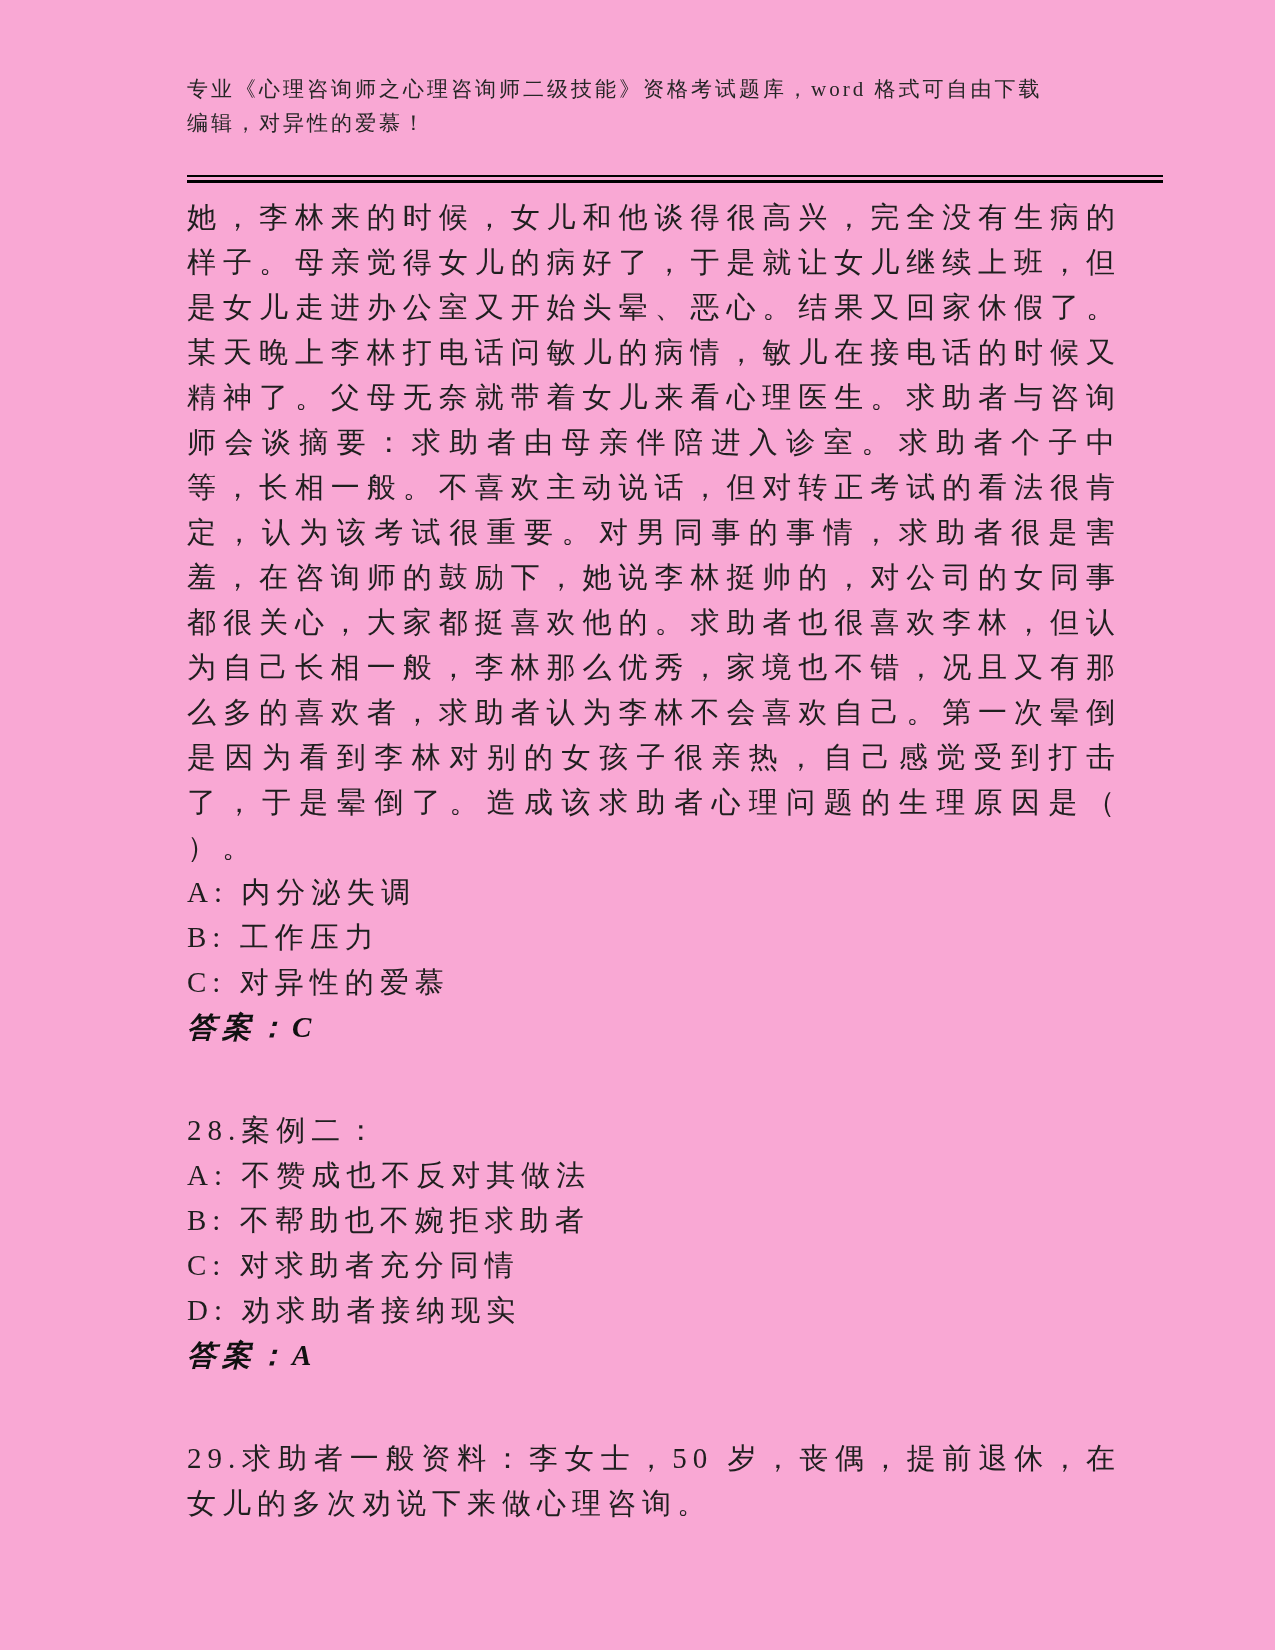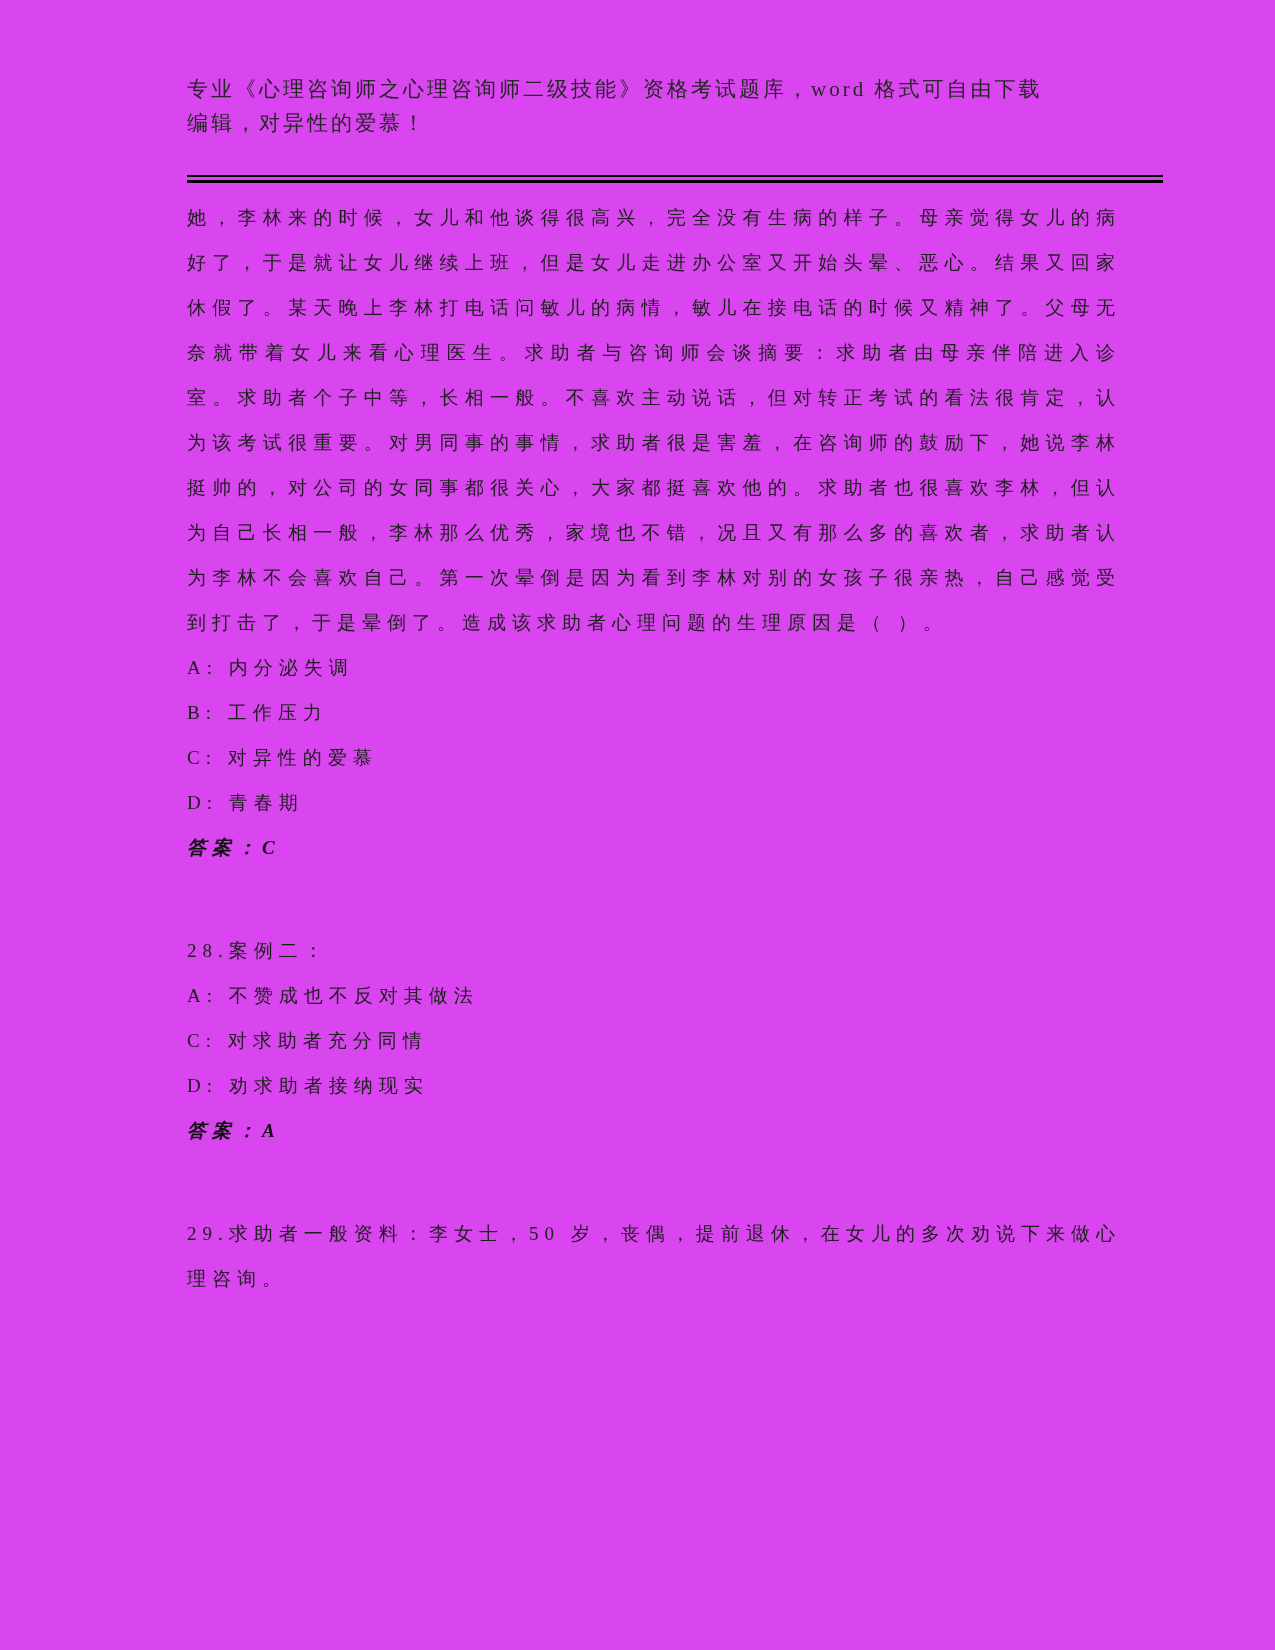--- a/index.html
+++ b/index.html
@@ -1,21 +1,21 @@
 <!DOCTYPE html>
 <html><head>
 <meta charset="utf-8">
 <style>
   * { margin: 0; padding: 0; box-sizing: border-box; }
   html, body { background: #ffffff; }
   .sheet {
     position: relative;
     width: 1275px;
     height: 1650px;
-    background: #d946ef;
+    background: #f9a8d4;
     overflow: hidden;
     color: #1f1f1f;
     font-family: "Liberation Serif", "DejaVu Serif", serif;
   }
   .inner {
     margin-left: 187px;
     width: 976px;
   }
   
   .doc-header {
@@ -29,21 +29,21 @@
   .header-rule {
     margin-top: 35px;
     width: 976px;
     height: 8px;
     border-top: 2px solid #000000;
     border-bottom: 3px solid #000000;
   }
   
   .textblock {
     width: 934px;
-    font-size: 19px;
+    font-size: 29px;
     line-height: 45px;
     letter-spacing: 6px;
     color: #1f1f1f;
   }
   .jpara { text-align: justify; }
   .para-first { margin-top: 12px; }
   .answer-line { font-weight: bold; color: #111111; font-style: italic; }
   .block-gap { margin-top: 58px; }
 </style>
 </head>
@@ -57,26 +57,26 @@
       <div>编辑，对异性的爱慕！</div>
     </div>
 
     <div class="header-rule"></div>
 
     <p class="textblock jpara para-first">她，李林来的时候，女儿和他谈得很高兴，完全没有生病的样子。母亲觉得女儿的病好了，于是就让女儿继续上班，但是女儿走进办公室又开始头晕、恶心。结果又回家休假了。某天晚上李林打电话问敏儿的病情，敏儿在接电话的时候又精神了。父母无奈就带着女儿来看心理医生。求助者与咨询师会谈摘要：求助者由母亲伴陪进入诊室。求助者个子中等，长相一般。不喜欢主动说话，但对转正考试的看法很肯定，认为该考试很重要。对男同事的事情，求助者很是害羞，在咨询师的鼓励下，她说李林挺帅的，对公司的女同事都很关心，大家都挺喜欢他的。求助者也很喜欢李林，但认为自己长相一般，李林那么优秀，家境也不错，况且又有那么多的喜欢者，求助者认为李林不会喜欢自己。第一次晕倒是因为看到李林对别的女孩子很亲热，自己感觉受到打击了，于是晕倒了。造成该求助者心理问题的生理原因是（ ）。</p>
 
     <div class="textblock">A: 内分泌失调</div>
     <div class="textblock">B: 工作压力</div>
     <div class="textblock">C: 对异性的爱慕</div>
-    <div class="textblock">D: 青春期</div>
     <div class="textblock answer-line">答案：C</div>
 
     <div class="textblock block-gap"><span>28.</span><span>案例二：</span></div>
 
     <div class="textblock">A: 不赞成也不反对其做法</div>
+    <div class="textblock">B: 不帮助也不婉拒求助者</div>
     <div class="textblock">C: 对求助者充分同情</div>
     <div class="textblock">D: 劝求助者接纳现实</div>
     <div class="textblock answer-line">答案：A</div>
 
     <p class="textblock jpara block-gap"><span>29.</span><span>求助者一般资料：李女士，50 岁，丧偶，提前退休，在女儿的多次劝说下来做心理咨询。</span></p>
 
   </div>
 </div>
 
 </body></html>

